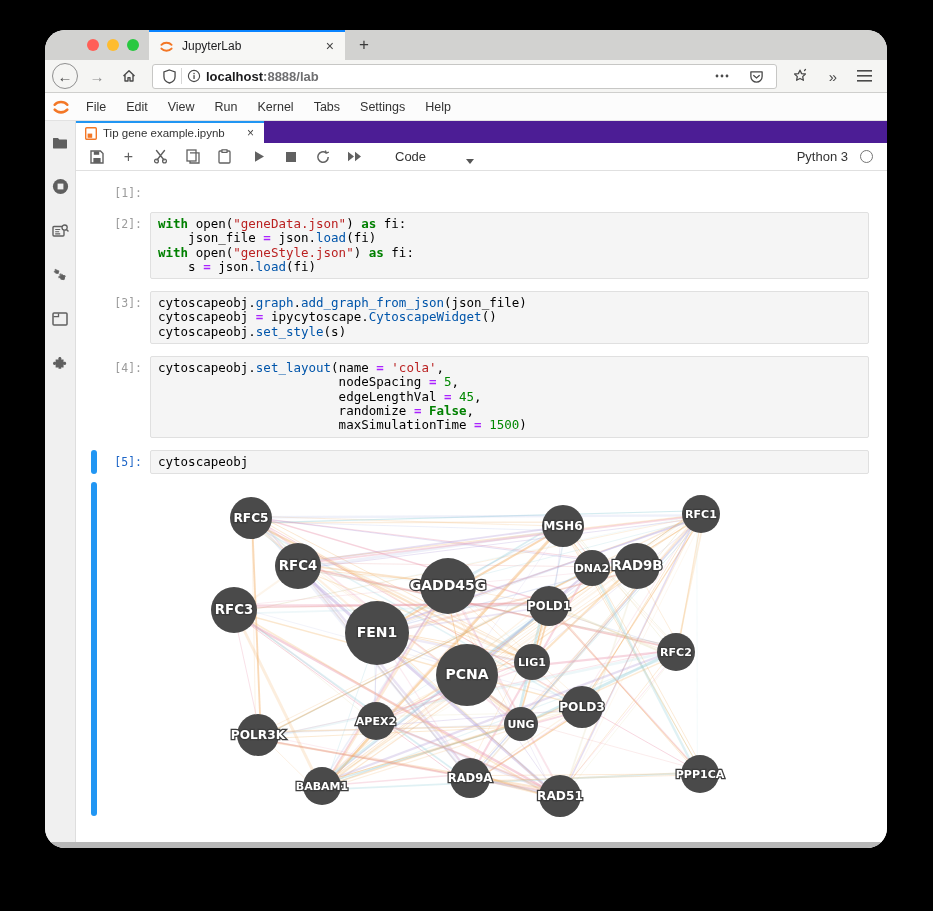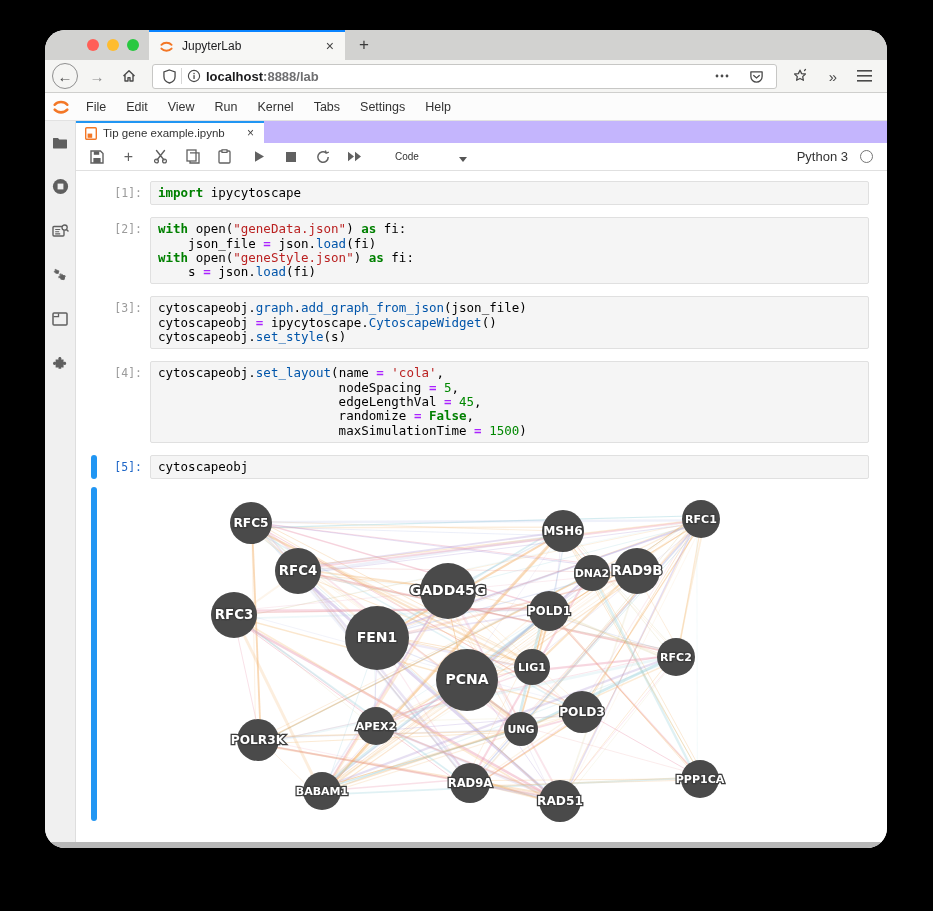--- a/index.html
+++ b/index.html
@@ -44,31 +44,31 @@
   .jl-menus { display:flex; align-items:center; }
   .jl-menu-item { padding:0 10px; font-size:12.5px; color:#333; line-height:28px; cursor:default; }
 
   
   .jl-body { flex:1; display:flex; min-height:0; }
   .jl-sidebar { width:31px; background:#f0f0f0; border-right:1px solid #dedede;
     display:flex; flex-direction:column; align-items:center; padding-top:13px; gap:27px; flex:none; }
   .sb-icon { width:17px; height:17px; display:flex; align-items:center; justify-content:center; }
 
   .jl-main { flex:1; display:flex; flex-direction:column; min-width:0; }
-  .nb-tabbar { height:22px; background:#c4b5fd; display:flex; align-items:stretch; flex:none; }
+  .nb-tabbar { height:22px; background:#4c1d95; display:flex; align-items:stretch; flex:none; }
   .nb-tab { width:188px; background:#fff; border-top:2px solid #2196f3;
     display:flex; align-items:center; gap:6px; padding:0 8px; font-size:11.5px; color:#333; }
   .nb-tab .title { flex:1; white-space:nowrap; overflow:hidden; }
 
   .nb-toolbar { height:28px; background:#fff; border-bottom:1px solid #e0e0e0;
     display:flex; align-items:center; padding:0 14px 0 13px; flex:none; }
   .tb-icon { width:15px; height:15px; margin-right:17px; display:flex; align-items:center;
     justify-content:center; color:#616161; font-size:12px; }
   .tb-sep { width:2px; }
-  .mode-select { display:flex; align-items:flex-end; gap:40px; margin-left:16px; font-size:10px; color:#333; }
+  .mode-select { display:flex; align-items:flex-end; gap:40px; margin-left:16px; font-size:13px; color:#333; }
   .chev-down { width:0; height:0; border-left:4px solid transparent; border-right:4px solid transparent; border-top:5px solid #555; }
   .tb-spacer { flex:1; }
   .kernel-name { font-size:13px; color:#333; margin-right:12px; }
   .kernel-status { width:13px; height:13px; border:1.5px solid #757575; border-radius:50%; }
 
   
   .nb-content { flex:1; background:#fff; overflow:hidden; padding-top:10px; position:relative; }
   .cell-row { display:flex; margin-bottom:12px; padding-right:18px; position:relative; }
   .cell-row.output-row { margin-top:-6px; padding-left:29px; padding-right:0; }
   .prompt { width:74px; flex:none; text-align:right; padding:5px 8px 0 0;
@@ -302,23 +302,20 @@
           <span class="chev-down"></span>
         </div>
         <div class="tb-spacer"></div>
         <span class="kernel-name">Python 3</span>
         <span class="kernel-status"></span>
       </div>
 
       <div class="nb-content" id="nb-content">
           <div class="cell-row">
             <div class="prompt">[1]:</div>
-            <div class="editor">
-              <pre><span class="tk-k">import</span><span> ipycytoscape</span></pre>
-            </div>
           </div>
           <div class="cell-row">
             <div class="prompt">[2]:</div>
             <div class="editor">
               <pre><span class="tk-k">with</span><span> open(</span><span class="tk-s">"geneData.json"</span><span>) </span><span class="tk-k">as</span><span> fi:</span></pre>
               <pre><span>    json_file </span><span class="tk-o">=</span><span> json.</span><span class="tk-f">load</span><span>(fi)</span></pre>
               <pre><span class="tk-k">with</span><span> open(</span><span class="tk-s">"geneStyle.json"</span><span>) </span><span class="tk-k">as</span><span> fi:</span></pre>
               <pre><span>    s </span><span class="tk-o">=</span><span> json.</span><span class="tk-f">load</span><span>(fi)</span></pre>
             </div>
           </div>

